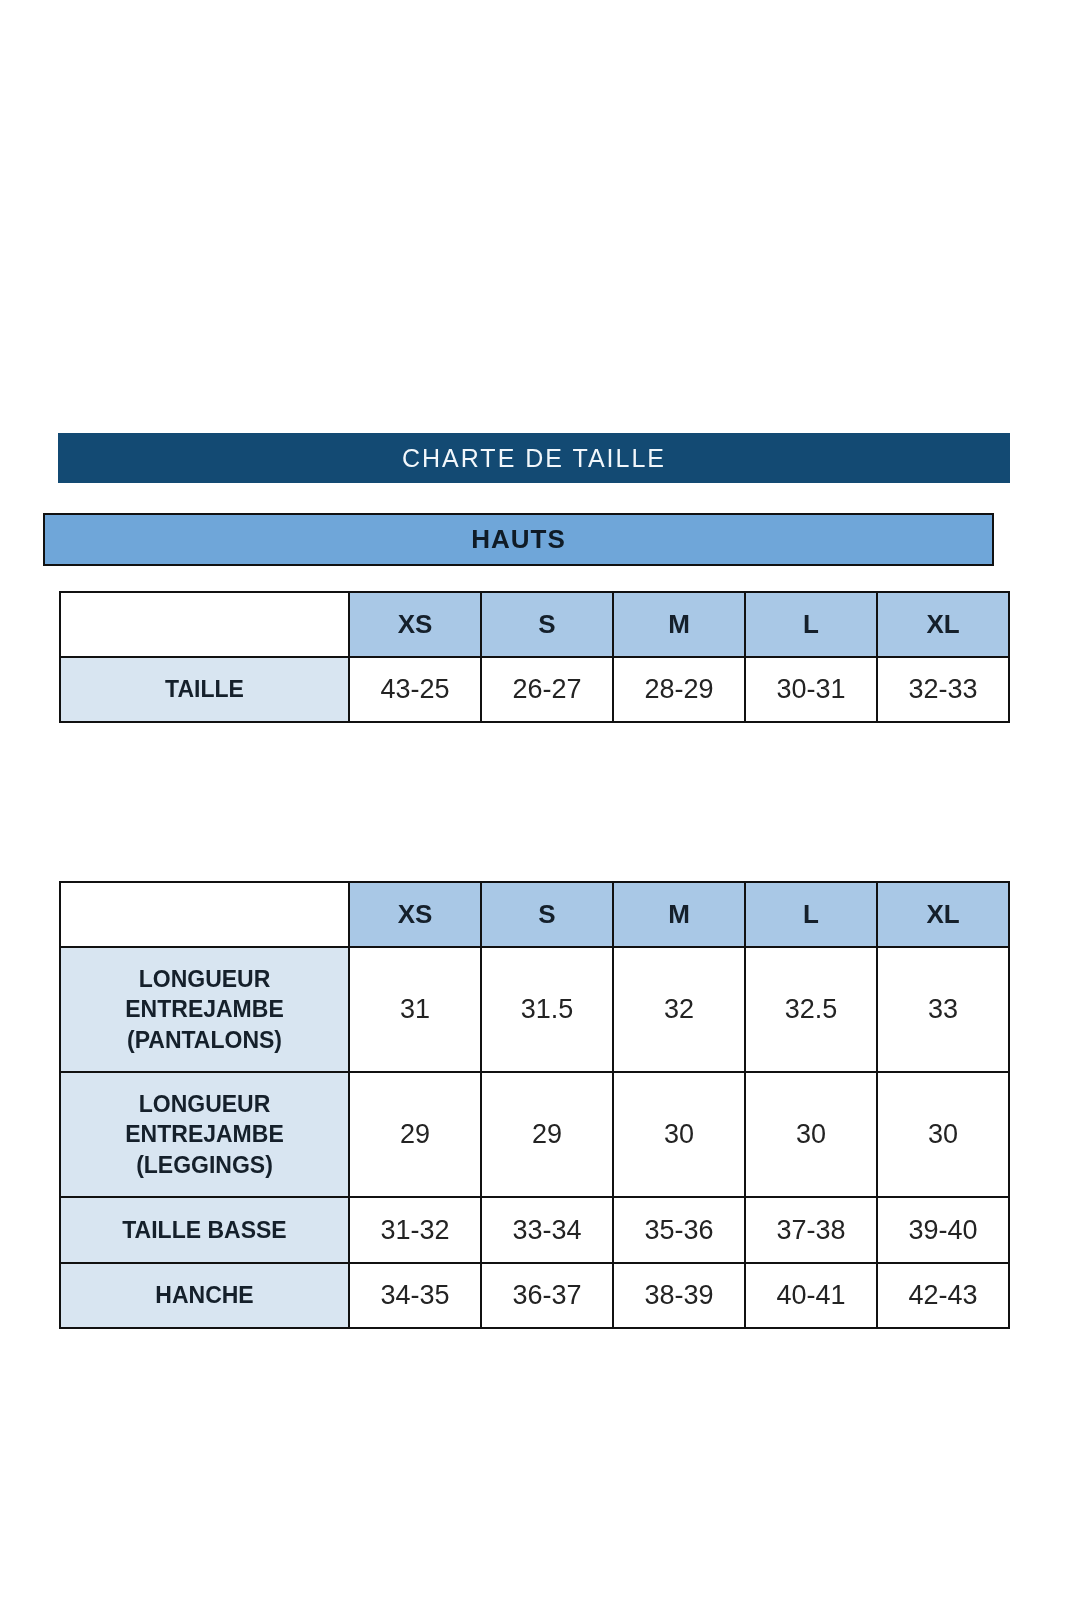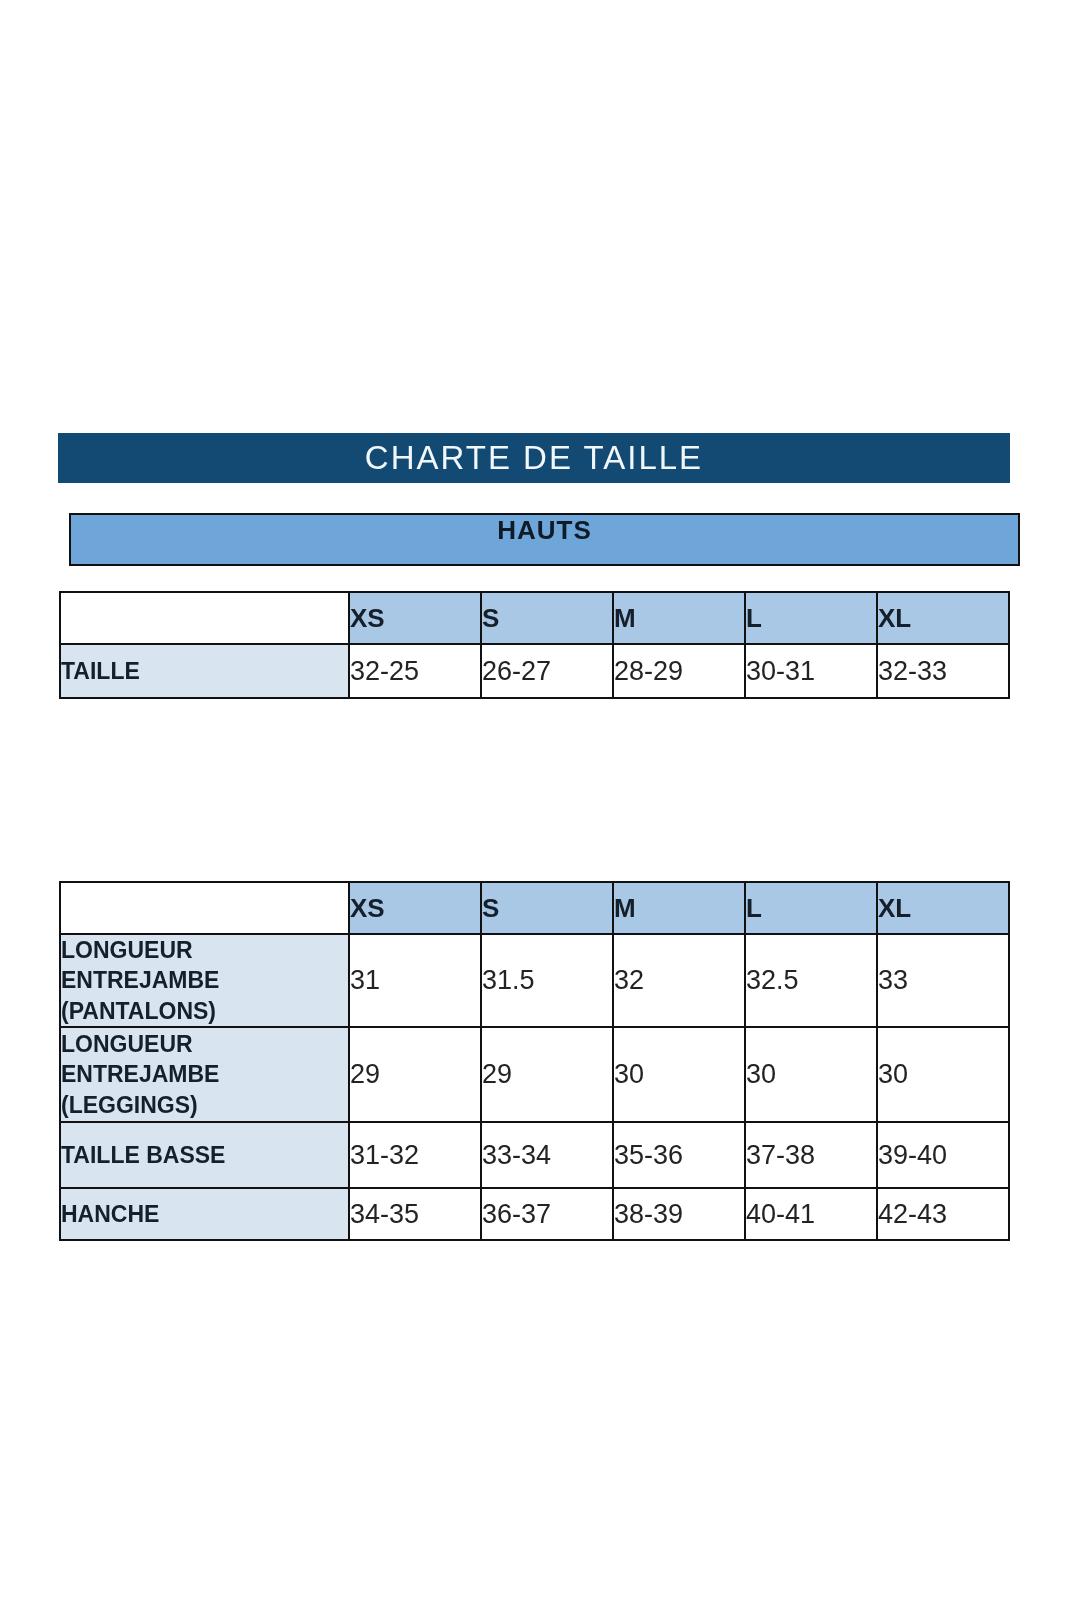--- a/index.html
+++ b/index.html
@@ -23,35 +23,36 @@
     top: 433px;
     width: 952px;
     height: 50px;
     background: var(--navy-bar, #134a73);
     display: flex;
     align-items: center;
     justify-content: center;
   }
   .title-bar .title-text {
     color: #f2f7fb;
-    font-size: 33px;
+    font-size: 25px;
     font-weight: 400;
     letter-spacing: 2px;
     white-space: nowrap;
   }
 
   
   .section-band {
     position: absolute;
-    left: 69px;
+    left: 43px;
     width: 947px;
     height: 49px;
     background: var(--band-blue, #6fa6d9);
     border: 2px solid var(--border-color, #111111);
     display: flex;
+    align-items: center;
     justify-content: center;
   }
   .band-hauts { top: 513px; }
   .band-bas   { top: 798px; height: 51px; }
   .section-band .band-text {
     color: #0f1b26;
     font-size: 26px;
     font-weight: 700;
     letter-spacing: 1px;
   }
@@ -65,23 +66,23 @@
     table-layout: fixed;
   }
   .table-hauts { top: 591px; }
   .table-bas   { top: 881px; }
 
   table.size-table col.col-label { width: 289px; }
 
   table.size-table th,
   table.size-table td {
     border: 2px solid var(--border-color, #111111);
-    text-align: left;
+    text-align: center;
     vertical-align: middle;
-    padding: 0;
+    padding: 16px;
   }
 
   th.spacer {
     border: none;
     background: transparent;
   }
 
   th.size-head {
     background: var(--header-blue, #a9c8e6);
     color: #15202b;
@@ -142,21 +143,21 @@
       <tr>
         <th class="spacer"></th>
         <th class="size-head">XS</th>
         <th class="size-head">S</th>
         <th class="size-head">M</th>
         <th class="size-head">L</th>
         <th class="size-head">XL</th>
       </tr>
       <tr>
         <td class="row-label">TAILLE</td>
-        <td class="value">32-25</td>
+        <td class="value">43-25</td>
         <td class="value">26-27</td>
         <td class="value">28-29</td>
         <td class="value">30-31</td>
         <td class="value">32-33</td>
       </tr>
     </tbody>
   </table>
 
 
   <table class="size-table table-bas">

